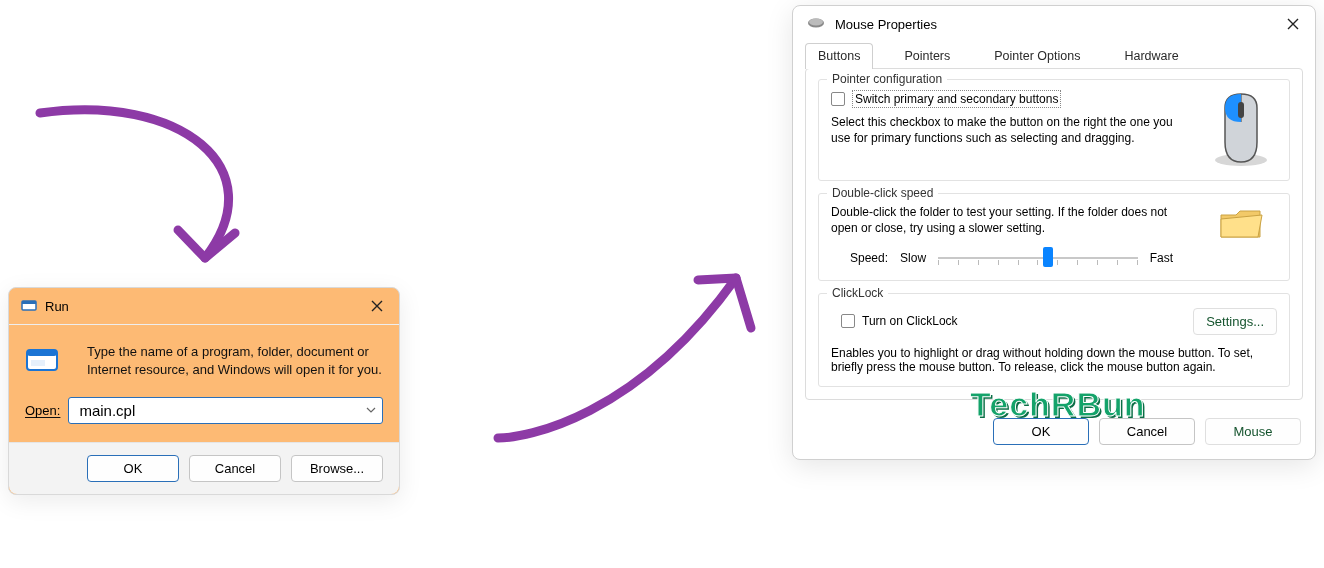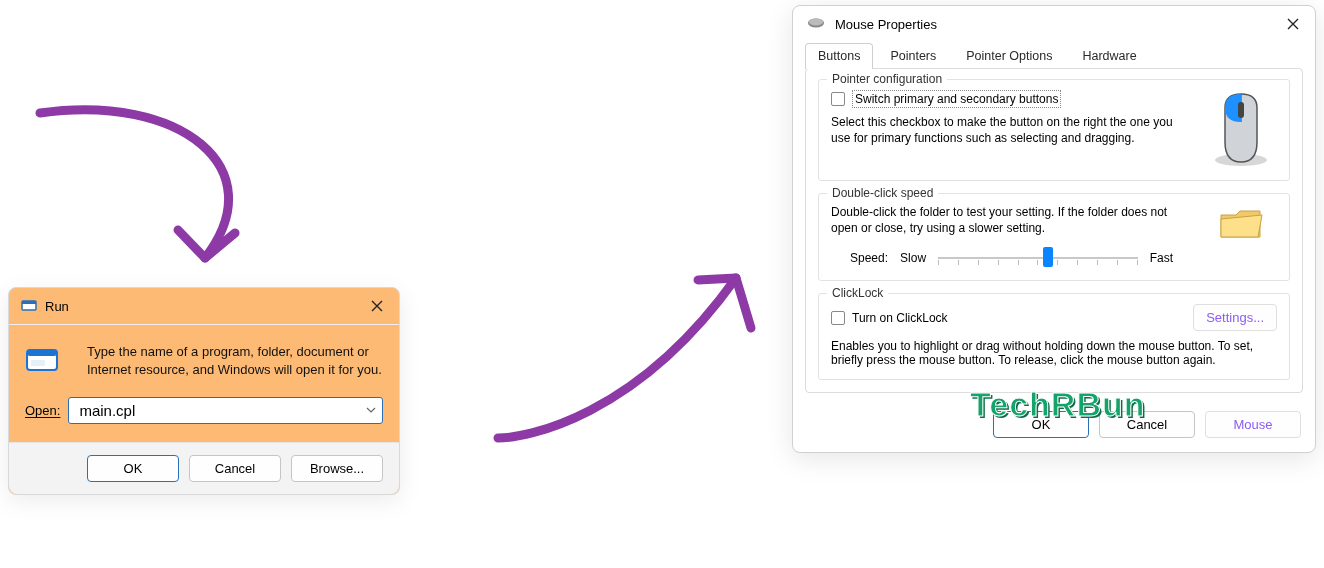--- a/index.html
+++ b/index.html
@@ -101,21 +101,21 @@
     padding: 6px 10px 6px 14px;
   }
   .mouse-title .title-text { font-size: 13px; margin-left: 10px; }
   .mouse-title .close {
     margin-left: auto;
     width: 24px; height: 24px;
     display: flex; align-items: center; justify-content: center;
   }
   .tabrow {
     display: flex;
-    gap: 4px;
+    gap: 18px;
     padding: 0 12px;
   }
   .tab {
     padding: 5px 12px 6px 12px;
     font-size: 12.5px;
     color: #2a2a2a;
     border: 1px solid transparent;
     border-bottom: none;
     position: relative;
     top: 1px;
@@ -172,21 +172,21 @@
     height: 2px; background: #c8c8c8;
   }
   .ticks { position: absolute; left: 0; right: 0; top: 12px; display: flex; justify-content: space-between; }
   .ticks span { width: 1px; height: 5px; background: #bbb; }
   .thumb {
     position: absolute; top: -1px; width: 10px; height: 20px;
     background: #0a84ff; border-radius: 2px;
     transform: translateX(-50%);
   }
   .folder-icon { width: 48px; height: 40px; display: flex; align-items: center; justify-content: center; }
-  .btn-disabled { color: #8b5cf6; border-color: #dfdfdf; }
+  .btn-disabled { color: #14532d; border-color: #dfdfdf; }
   .bottom-buttons {
     display:flex; justify-content:flex-end; gap:10px;
     padding: 8px 14px 14px 14px;
   }
   .watermark {
     position:absolute;
     color:#14a36a;
     font-weight:900;
     font-size:34px;
     letter-spacing:1px;
@@ -337,21 +337,21 @@
               <path d="M3 14 L44 10 L40 32 L3 32 Z" fill="#ffe08a" stroke="#caa243"></path>
             </svg>
           </div>
         </div>
       </div>
     </div>
 
     <div class="group" style="margin-bottom:2px;">
       <span class="group-title">ClickLock</span>
       <div style="display:flex;align-items:center;gap:10px;">
-        <div class="chk" style="margin:0;flex:1;">
+        <div class="chk" style="margin:10px;flex:1;">
           <span class="box"></span>
           <span>Turn on ClickLock</span>
         </div>
         <div class="btn btn-disabled" style="min-width:82px;">Settings...</div>
       </div>
       <div style="margin-top:8px;">Enables you to highlight or drag without holding down the mouse button. To set, briefly press the mouse button. To release, click the mouse button again.</div>
     </div>
 
   </div>
 

